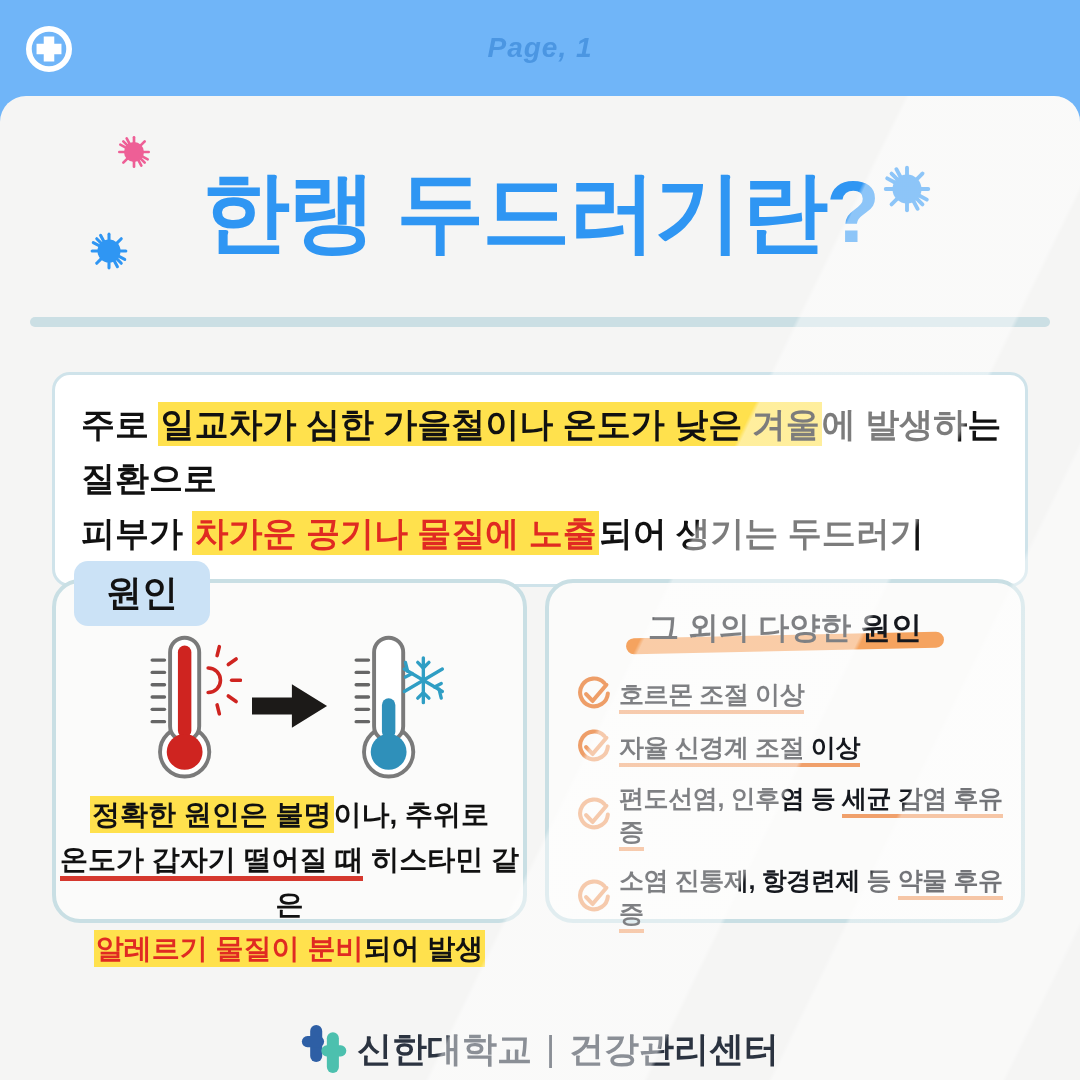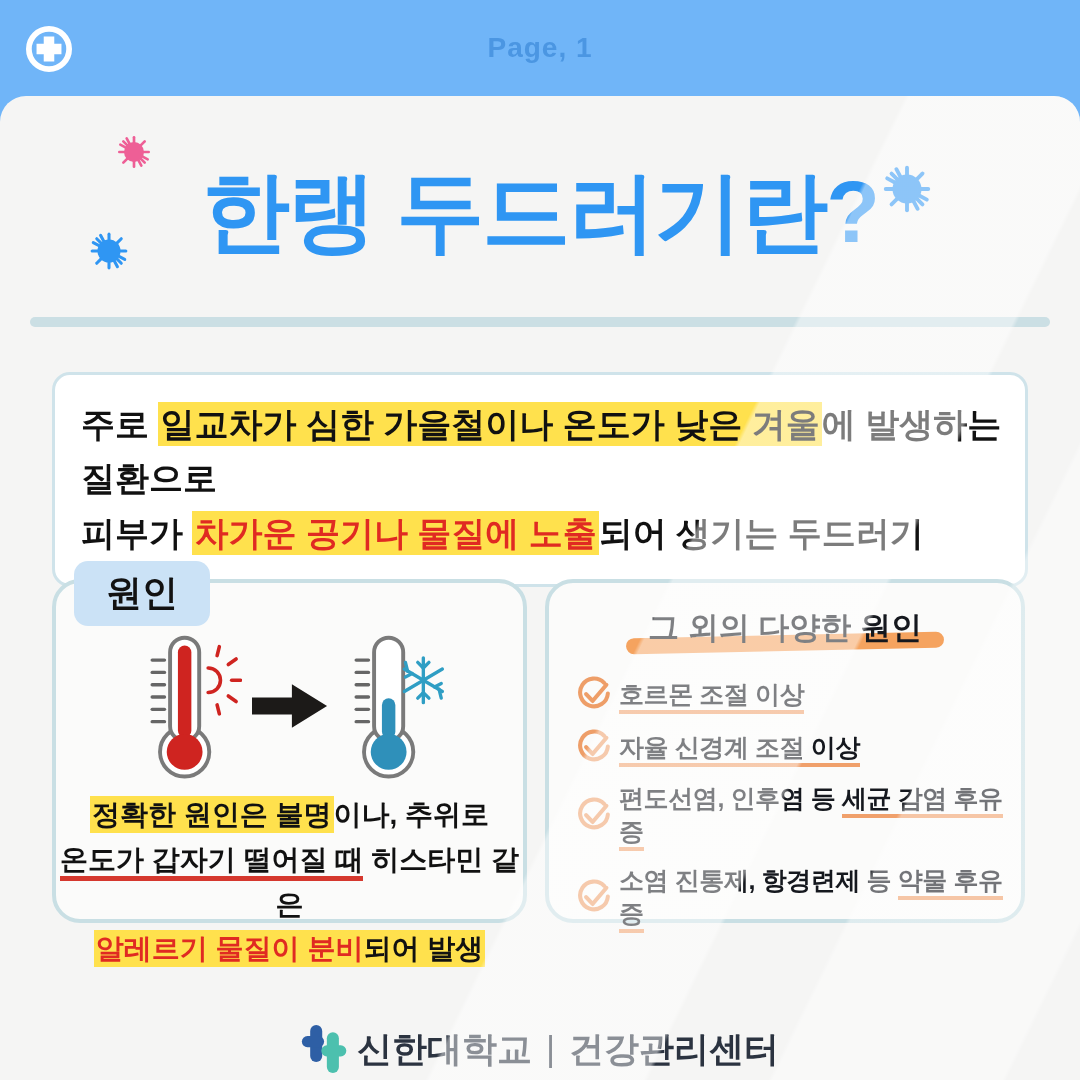--- a/index.html
+++ b/index.html
@@ -12,20 +12,21 @@
   }
   
   .topbar {
     position:absolute; top:0; left:0; width:1080px; height:96px;
     background:#70b5f8;
     display:flex; align-items:center; justify-content:center;
   }
   .plus-badge { position:absolute; left:26px; top:26px; width:46px; height:46px; }
   .page-indicator {
     font-size:28px; font-weight:800; color:#4b96e2; letter-spacing:1px;
+    font-style:italic;
   }
   
   .card {
     position:absolute; top:96px; left:0; width:1080px; height:984px;
     background:#f5f5f4;
     border-radius:26px 26px 0 0;
     overflow:hidden;
   }
   .sheen {
     position:absolute; inset:0; pointer-events:none; z-index:30;

